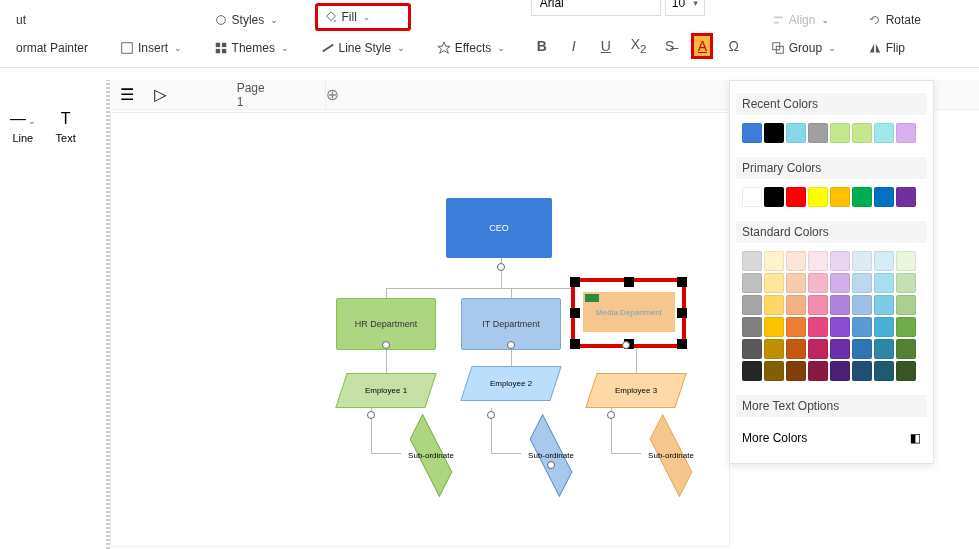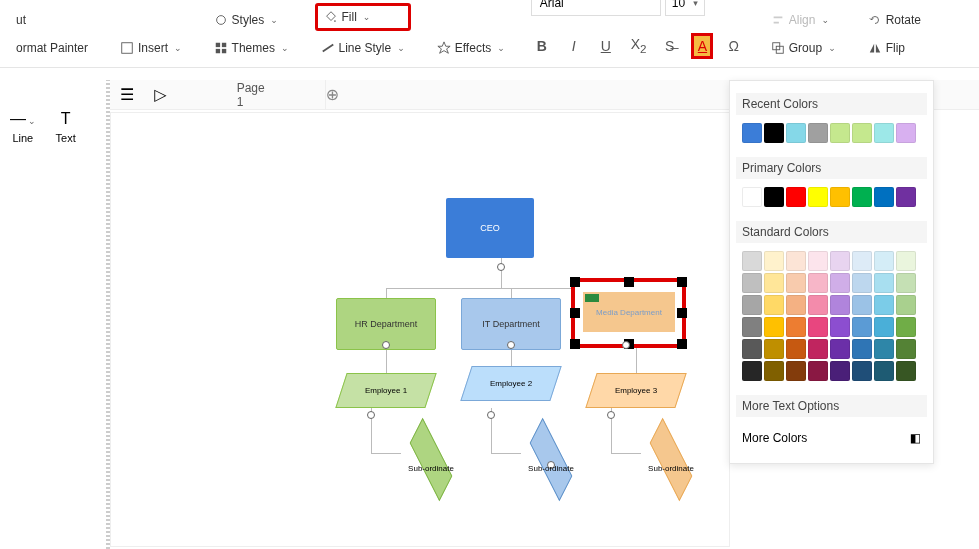--- a/index.html
+++ b/index.html
@@ -19,37 +19,37 @@
 .side-tools { position: absolute; left: 0; top: 110px; width: 100px; display: flex; gap: 20px; padding-left: 10px; }
 .side-tool { text-align: center; font-size: 11px; cursor: pointer; }
 .side-tool .ic { font-size: 16px; display: block; margin-bottom: 4px; }
 .page-bar { position: absolute; left: 110px; top: 80px; right: 0; height: 30px; background: #fafafa; display: flex; align-items: center; border-bottom: 1px solid #eee; }
 .page-bar .menu-ic { margin: 0 10px; cursor: pointer; }
 .page-tab { padding: 0 60px; font-size: 12px; color: #555; border-right: 1px solid #eee; height: 100%; display: flex; align-items: center; cursor: pointer; }
 .add-page { margin-left: auto; margin-right: 640px; font-size: 16px; color: #888; cursor: pointer; }
 .canvas { position: absolute; left: 110px; top: 112px; width: 620px; height: 435px; background: #fff; border: 1px solid #eee; }
 .splitter { position: absolute; left: 106px; top: 80px; width: 4px; height: 469px; background: repeating-linear-gradient(0deg,#ccc,#ccc 2px,#fff 2px,#fff 4px); }
 .shape { position: absolute; font-size: 9px; display: flex; align-items: center; justify-content: center; color: #333; }
-.ceo { left: 335px; top: 85px; width: 88px; height: 60px; background: #3b7dd8; color: #fff; border-radius: 2px; }
+.ceo { left: 335px; top: 85px; width: 106px; height: 60px; background: #3b7dd8; color: #fff; border-radius: 2px; }
 .dept { width: 100px; height: 52px; border-radius: 2px; }
 .hr { left: 225px; top: 185px; background: #aed581; border: 1px solid #8bc34a; }
 .it { left: 350px; top: 185px; background: #a8c8ec; border: 1px solid #7ba8d8; }
 .media-wrap { position: absolute; left: 460px; top: 165px; width: 115px; height: 70px; border: 4px solid #d00; background: #fff; }
 .media { position: absolute; left: 8px; top: 10px; width: 92px; height: 40px; background: #f5c78e; display: flex; align-items: center; justify-content: center; font-size: 8px; color: #7b9dc8; }
 .handle { position: absolute; width: 10px; height: 10px; background: #000; }
 .h-tl { left: -5px; top: -5px; } .h-tc { left: 50%; top: -5px; margin-left: -5px; } .h-tr { right: -5px; top: -5px; }
 .h-ml { left: -5px; top: 50%; margin-top: -5px; } .h-mr { right: -5px; top: 50%; margin-top: -5px; }
 .h-bl { left: -5px; bottom: -5px; } .h-bc { left: 50%; bottom: -5px; margin-left: -5px; } .h-br { right: -5px; bottom: -5px; }
 .emp { position: absolute; width: 90px; height: 35px; display: flex; align-items: center; justify-content: center; font-size: 8px; }
 .emp::before { content: ''; position: absolute; inset: 0; transform: skewX(-18deg); border: 1px solid; }
 .emp1 { left: 230px; top: 260px; } .emp1::before { background: #c5e1a5; border-color: #8bc34a; }
 .emp2 { left: 355px; top: 253px; } .emp2::before { background: #bbdefb; border-color: #7ba8d8; }
 .emp3 { left: 480px; top: 260px; } .emp3::before { background: #ffd8a8; border-color: #e8a854; }
 .emp span { position: relative; z-index: 1; }
-.diamond { position: absolute; width: 80px; height: 35px; display: flex; align-items: flex-end; justify-content: center; font-size: 8px; }
+.diamond { position: absolute; width: 80px; height: 35px; display: flex; align-items: center; justify-content: center; font-size: 8px; }
 .diamond::before { content: ''; position: absolute; width: 60px; height: 25px; transform: rotate(45deg) skew(18deg,18deg); border: 1px solid; }
 .d1 { left: 280px; top: 325px; } .d1::before { background: #aed581; border-color: #7cb342; }
 .d2 { left: 400px; top: 325px; } .d2::before { background: #a8c8ec; border-color: #5b8fc7; }
 .d3 { left: 520px; top: 325px; } .d3::before { background: #f5c78e; border-color: #e8a854; }
 .diamond span { position: relative; z-index: 1; }
 .conn-dot { position: absolute; width: 8px; height: 8px; border: 1px solid #666; border-radius: 50%; background: #fff; font-size: 6px; line-height: 6px; text-align: center; }
 .line { position: absolute; background: #bbb; }
 .color-panel { position: absolute; right: 45px; top: 80px; width: 205px; background: #fff; border: 1px solid #e5e5e5; box-shadow: 0 2px 8px rgba(0,0,0,.1); padding: 12px; }
 .panel-section { margin-bottom: 14px; }
 .panel-title { font-size: 12px; color: #444; margin-bottom: 8px; background: #f5f5f5; padding: 4px 6px; margin-left: -6px; margin-right: -6px; }

